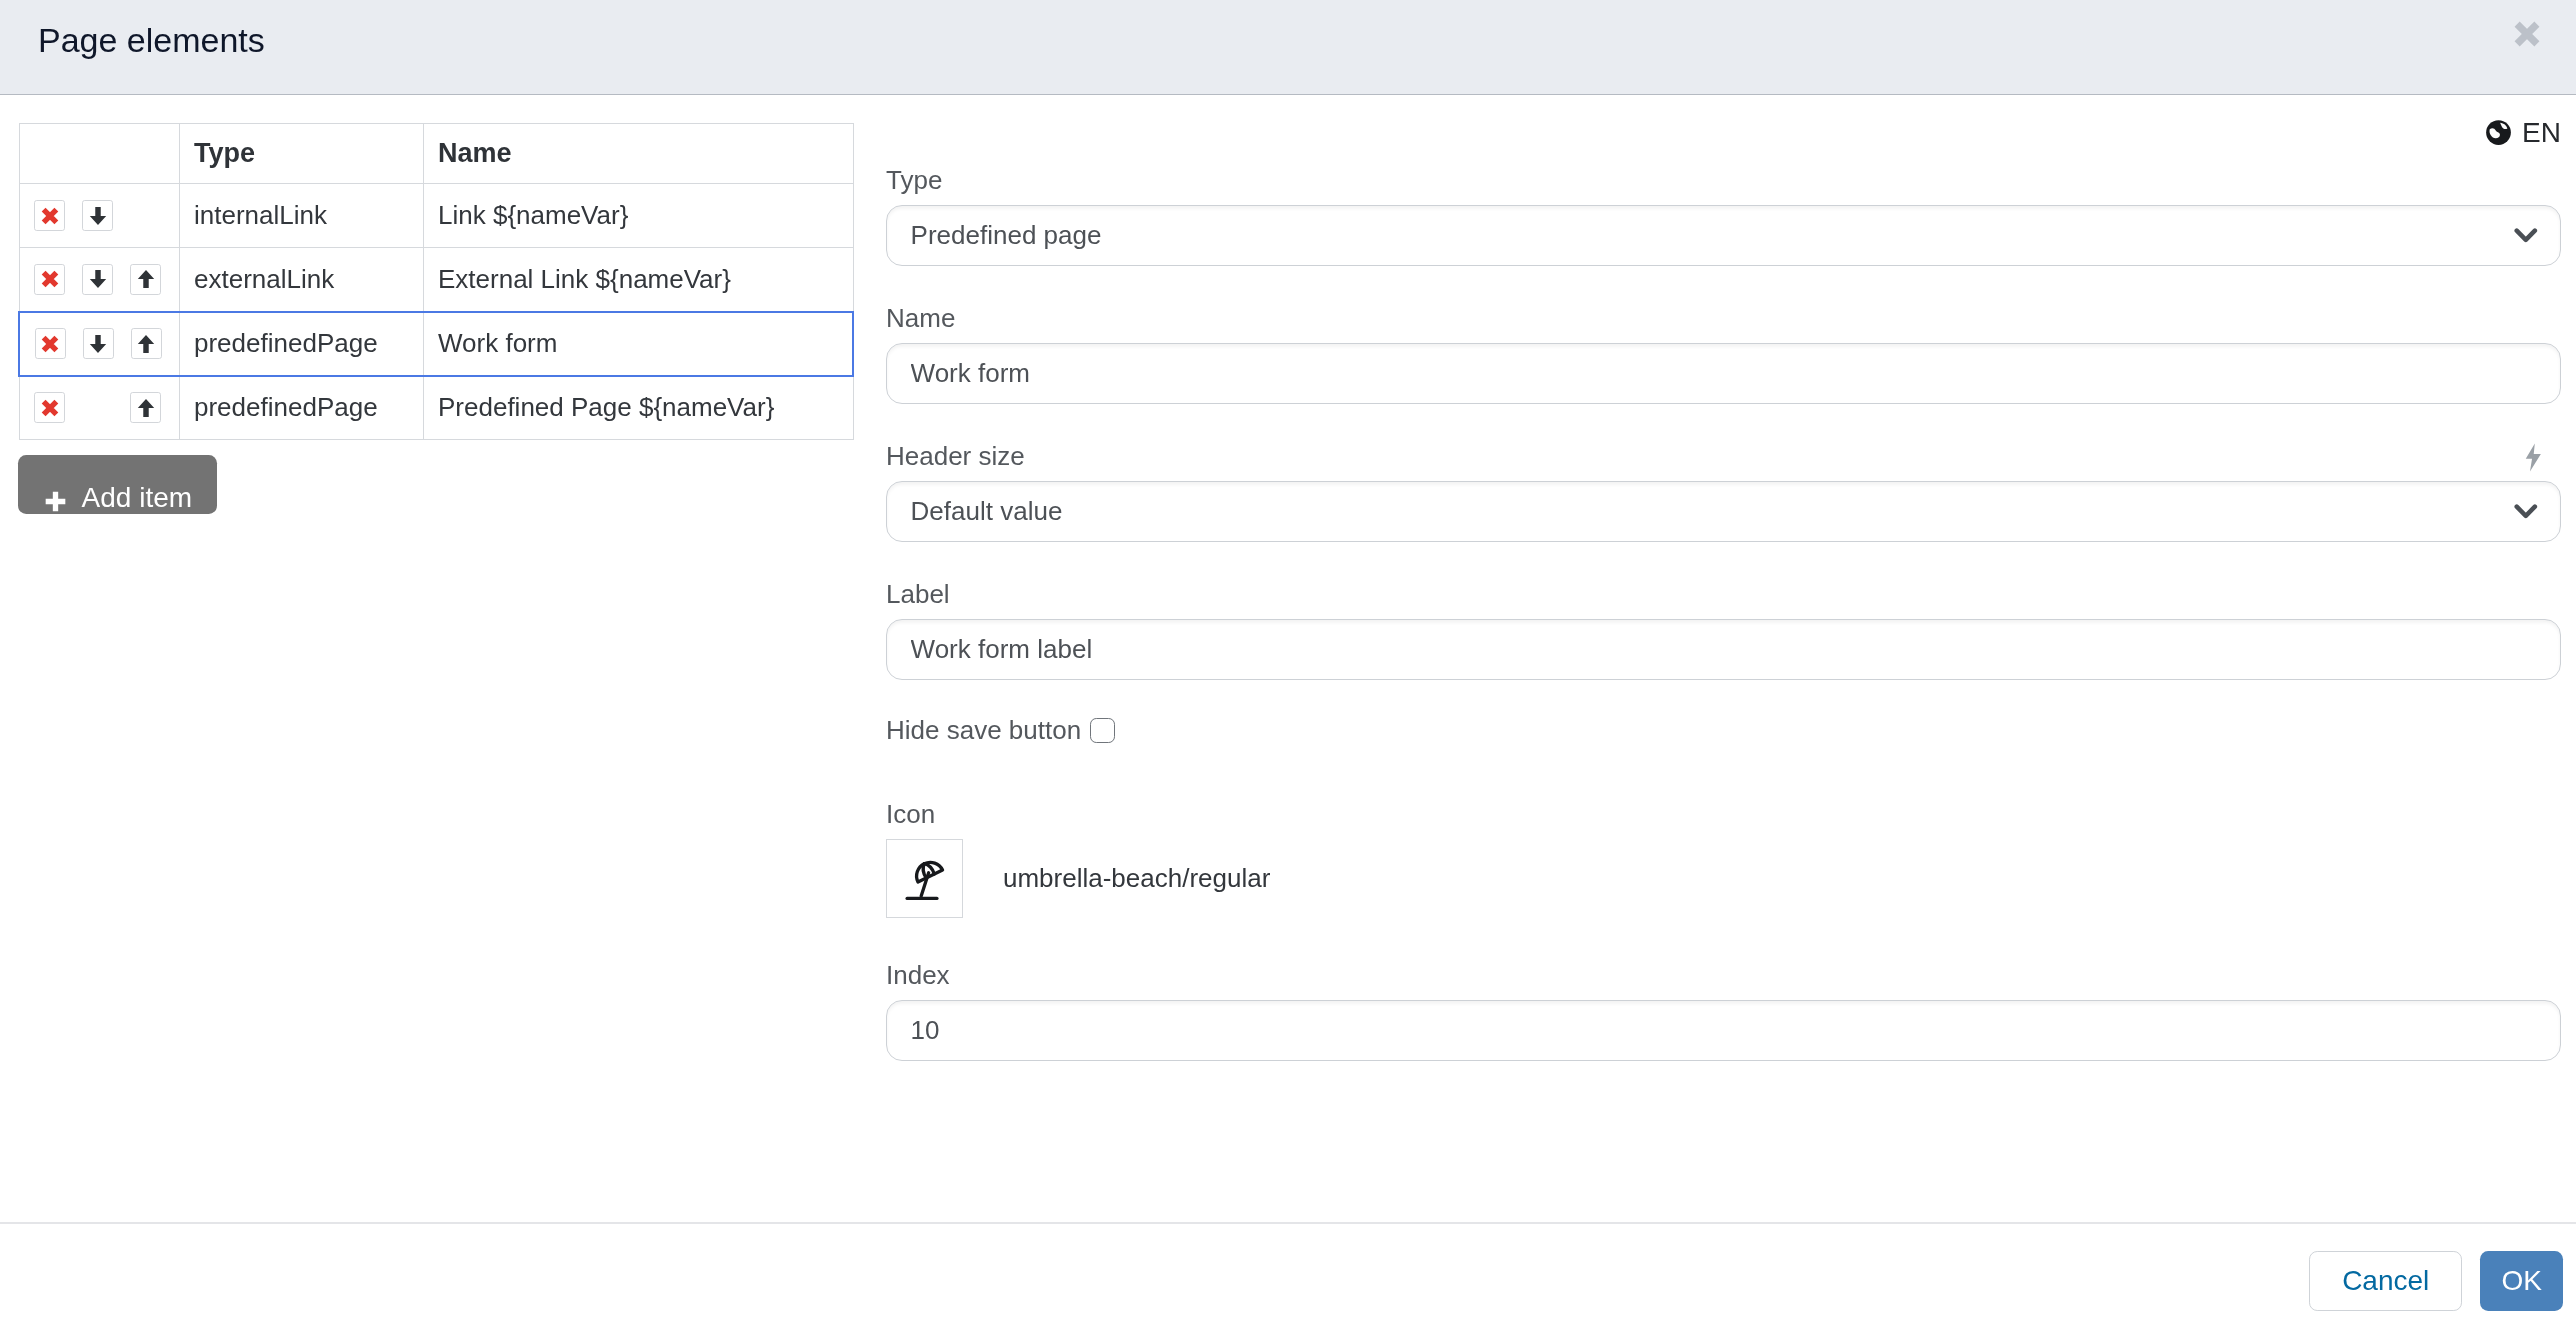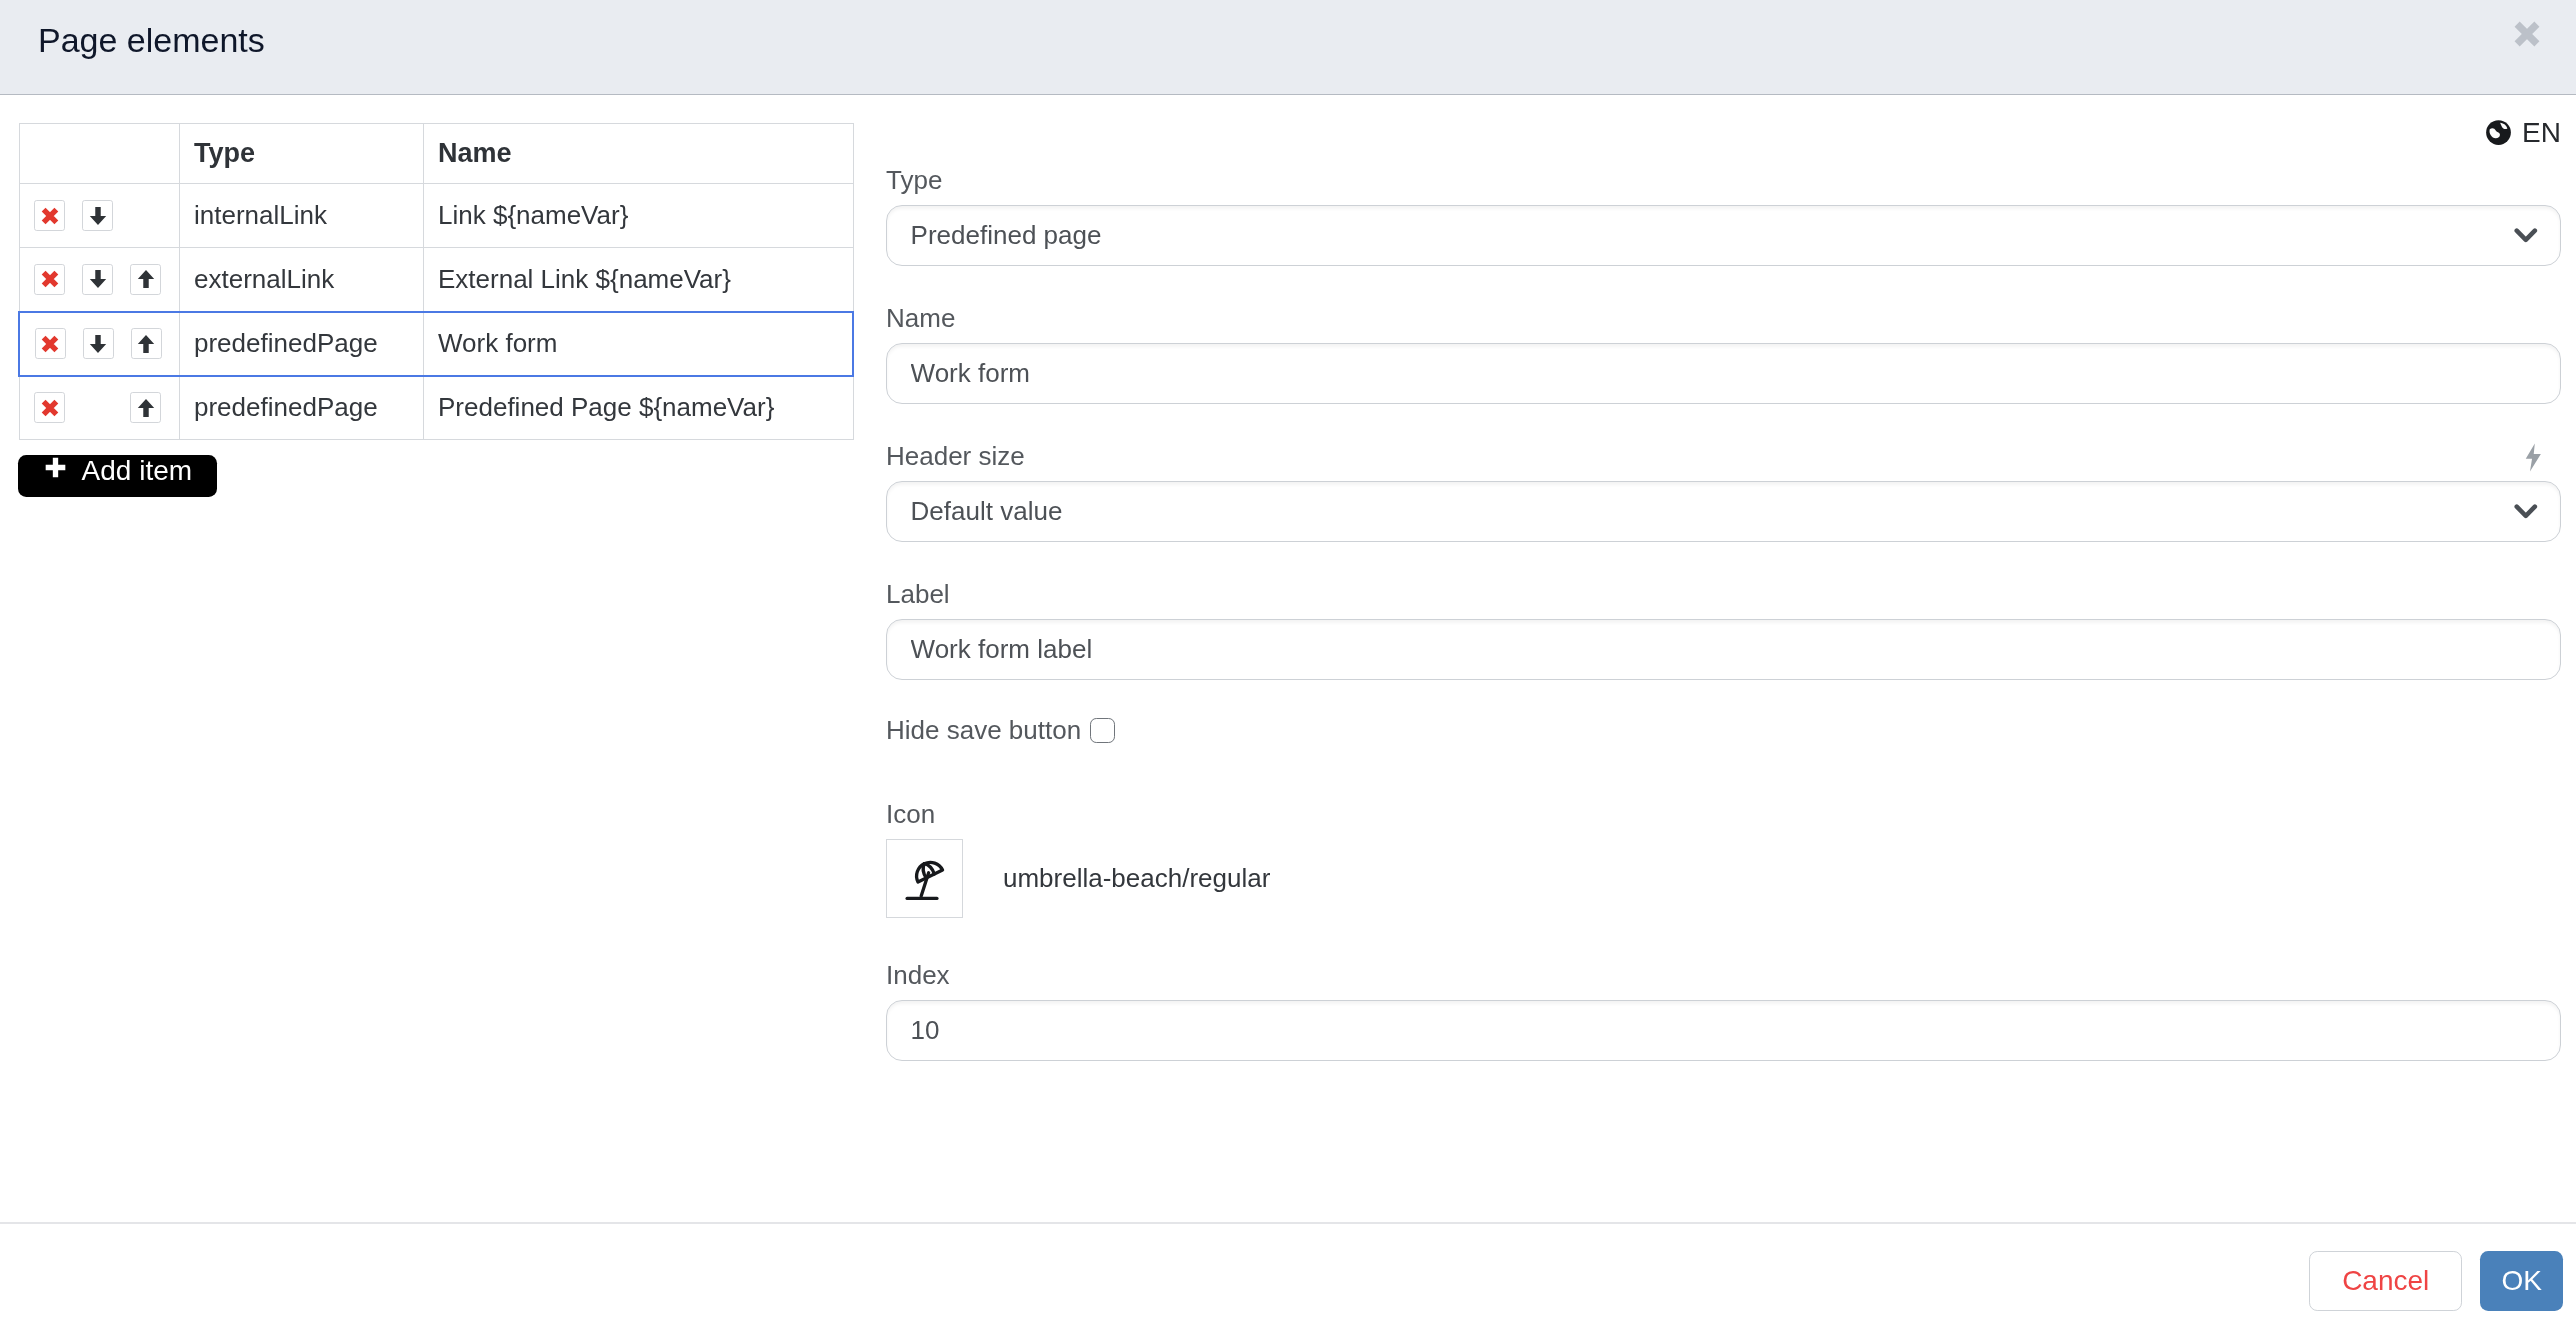--- a/index.html
+++ b/index.html
@@ -43,23 +43,23 @@
     display: inline-flex; align-items: center; justify-content: center; padding: 0; cursor: pointer; flex: 0 0 auto;
   }
   .rbtn svg { display: block; }
   .rbtn-spacer { width: 31px; height: 31px; visibility: hidden; flex: 0 0 auto; }
 
   tr.selected td { border-top: 2.7px solid #4b79e4; border-bottom: 2.7px solid #4b79e4; }
   tr.selected td:first-child { border-left: 2.7px solid #4b79e4; }
   tr.selected td:last-child { border-right: 2.7px solid #4b79e4; }
 
   .add-btn {
-    margin-top: 15.4px; height: 42px; padding: 0 25px;
-    background: #000000; color: #fff; font-size: 28px; font-family: inherit;
-    border: none; border-radius: 8.2px; display: inline-flex; align-items: flex-start; gap: 13.6px; cursor: pointer;
+    margin-top: 15.4px; height: 59px; padding: 0 25px;
+    background: #737373; color: #fff; font-size: 28px; font-family: inherit;
+    border: none; border-radius: 8.2px; display: inline-flex; align-items: flex-end; gap: 13.6px; cursor: pointer;
   }
 
   
   .right-panel { position: absolute; left: 886px; top: 118px; width: 1675px; }
 
   .lang-row {
     display: flex; justify-content: flex-end; align-items: center; gap: 10px;
     font-size: 28px; color: #26292d; height: 29px; margin-bottom: 18px; cursor: pointer;
   }
 
@@ -99,21 +99,21 @@
   
   .dialog-footer {
     position: absolute; left: 0; right: 0; top: 1222px;
     border-top: 2.7px solid #e4e5e8;
   }
   .footer-buttons { display: flex; justify-content: flex-end; gap: 18px; padding: 27px 12.7px 0 0; }
   .btn {
     height: 60px; border-radius: 8.2px; font-size: 28px; font-family: inherit; cursor: pointer;
     display: inline-flex; align-items: center; justify-content: center;
   }
-  .btn-cancel { background: #fff; color: #ef4444; border: 1.8px solid #cfd3d8; padding: 0 32px; }
+  .btn-cancel { background: #fff; color: #0369a1; border: 1.8px solid #cfd3d8; padding: 0 32px; }
   .btn-ok { background: #4a81ba; color: #fff; border: none; padding: 0 10px; min-width: 83px; }
 </style>
 </head>
 <body>
 
 <div class="dialog">
 
   <div class="dialog-header">
     <div class="dialog-title">Page elements</div>
     <button class="close-btn">

